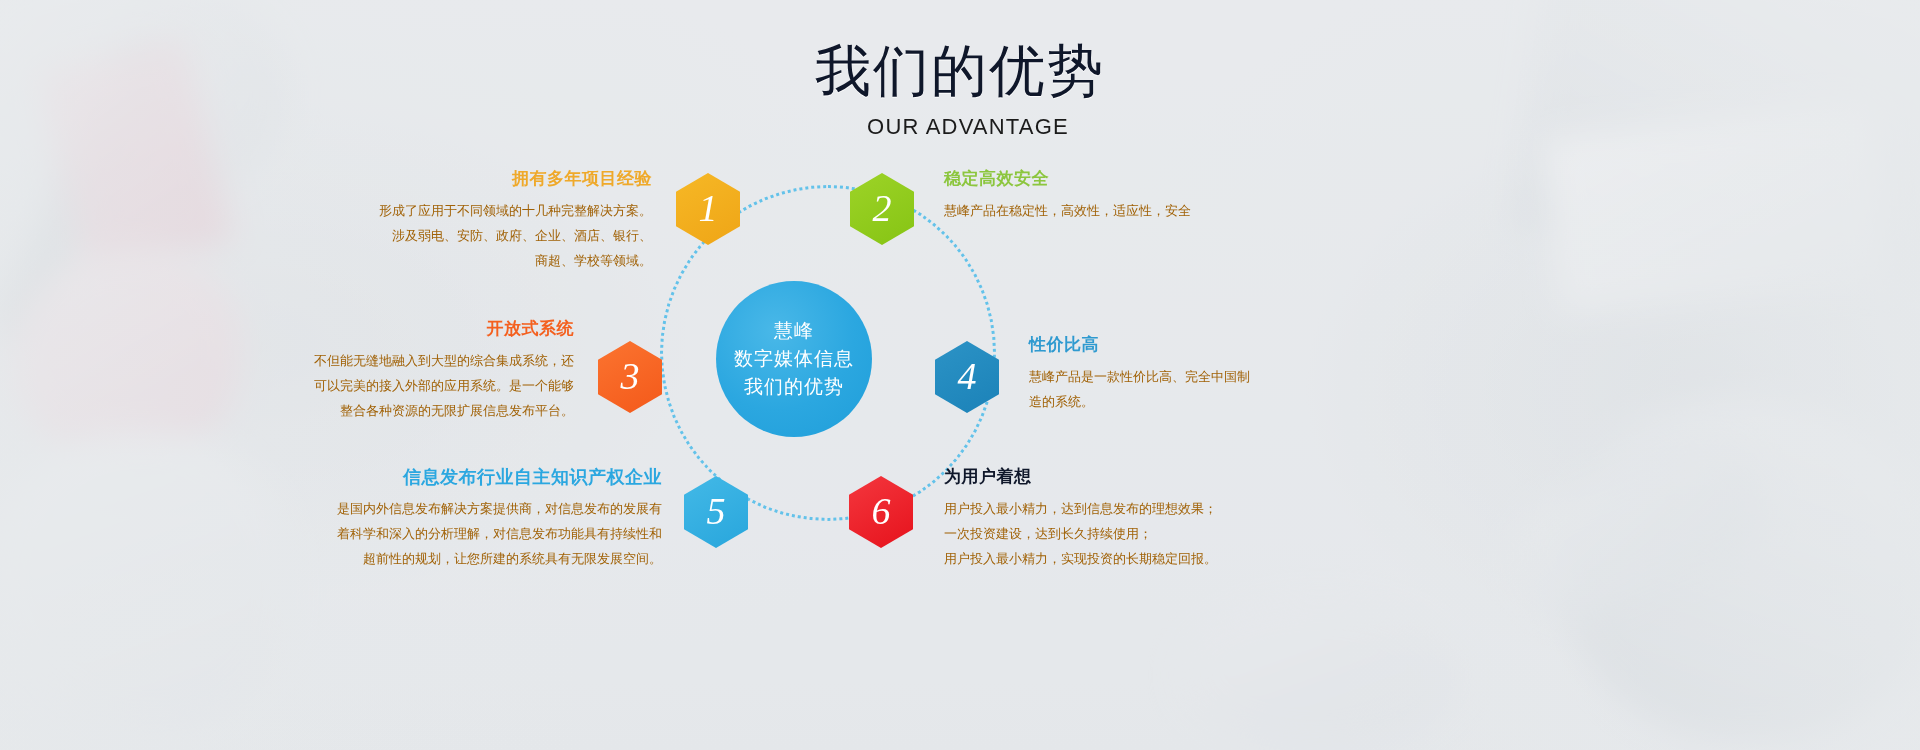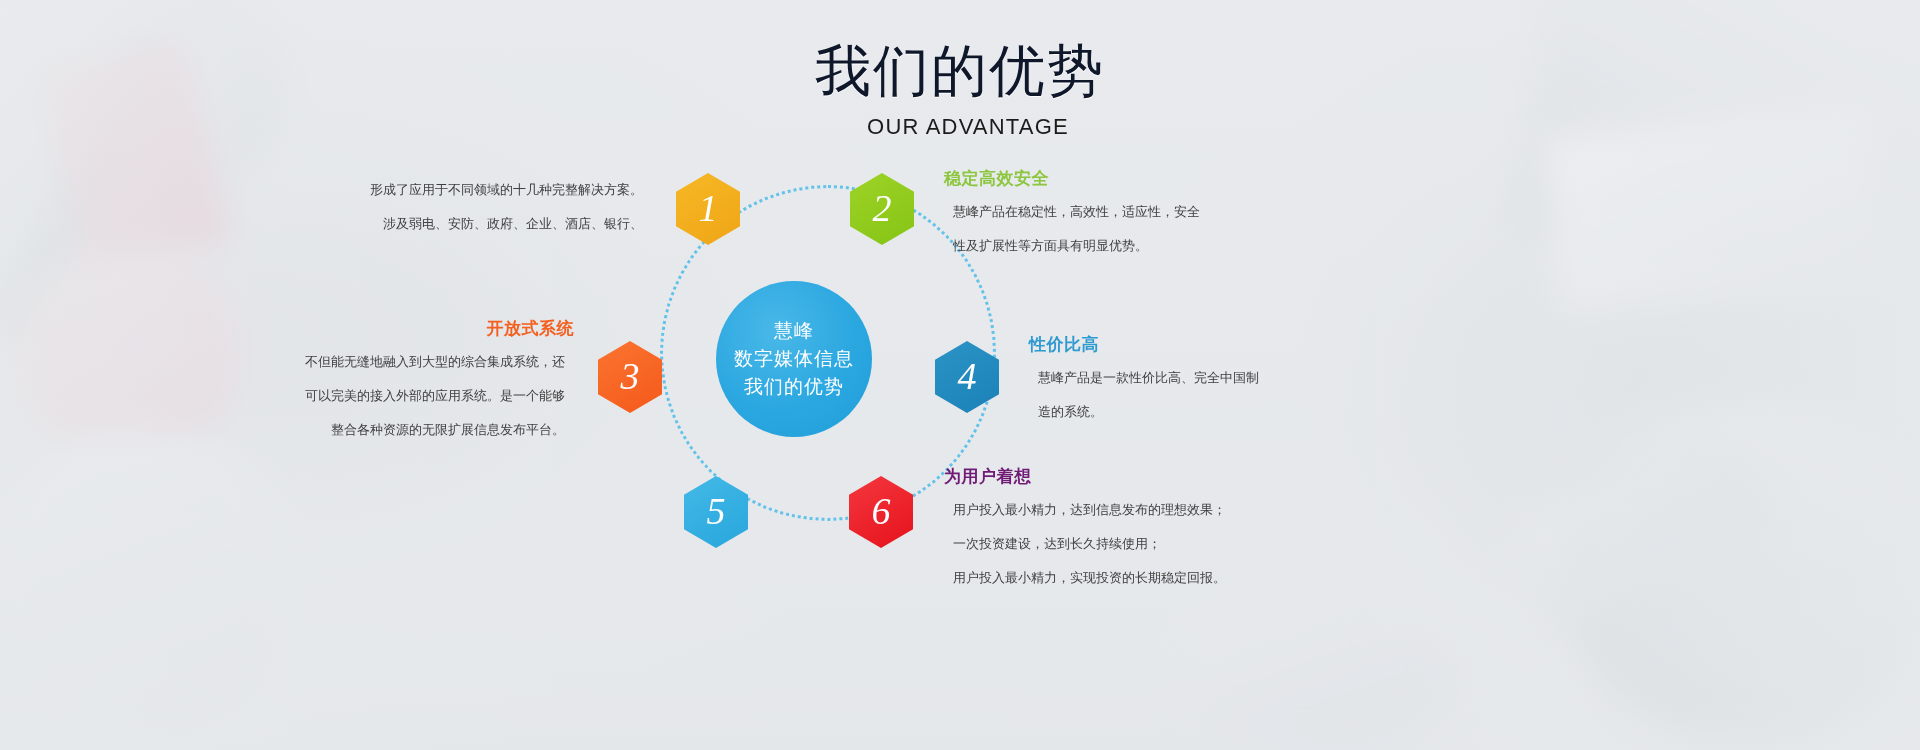--- a/index.html
+++ b/index.html
@@ -88,36 +88,36 @@
   .hex1{left:676px;top:173px;background:linear-gradient(150deg,#f6b826,#efa516);}
   .hex2{left:850px;top:173px;background:linear-gradient(150deg,#9dd327,#86c414);}
   .hex3{left:598px;top:341px;background:linear-gradient(150deg,#fb7430,#f4591a);}
   .hex4{left:935px;top:341px;background:linear-gradient(150deg,#2c93c6,#1b82b8);}
   .hex5{left:684px;top:476px;background:linear-gradient(150deg,#43b9e7,#28a6dc);}
   .hex6{left:849px;top:476px;background:linear-gradient(150deg,#f4373e,#e6121c);}
 
   
   .blk{position:absolute;}
   .blk h3{margin:0 0 8px 0;font-size:17px;line-height:22px;font-weight:700;letter-spacing:.5px;}
-  .blk p{margin:9px;font-size:13px;line-height:25px;color:#404040;}
+  .blk p{margin:0;font-size:13px;line-height:25px;color:#a16207;}
   .right-al{text-align:right;}
   .left-al{text-align:left;}
 
   .blk1{left:290px;top:168px;width:362px;}
   .blk1 h3{color:#efa92a;}
   .blk2{left:944px;top:168px;width:400px;}
   .blk2 h3{color:#8cc63e;}
   .blk3{left:230px;top:318px;width:344px;}
   .blk3 h3{color:#f4601f;}
   .blk4{left:1029px;top:334px;width:320px;}
   .blk4 h3{color:#2f9ad0;}
   .blk5{left:280px;top:466px;width:382px;}
   .blk5 h3{color:#2ba7e0;font-size:18px;}
   .blk6{left:944px;top:466px;width:400px;}
-  .blk6 h3{color:#701a75;}
+  .blk6 h3{color:#0f172a;}
 </style>
 </head>
 <body>
 
 <div id="bg">
   <div class="wash"></div>
   <div class="blob b1"></div>
   <div class="blob b5"></div>
   <div class="blob b2"></div>
   <div class="blob b3"></div>
@@ -157,43 +157,50 @@
     <span class="num">4</span>
   </div>
   <div class="hex hex5">
     <span class="num">5</span>
   </div>
   <div class="hex hex6">
     <span class="num">6</span>
   </div>
 
   <div class="blk blk1 right-al">
+    <h3>拥有多年项目经验</h3>
     <p>形成了应用于不同领域的十几种完整解决方案。</p>
     <p>涉及弱电、安防、政府、企业、酒店、银行、</p>
+    <p>商超、学校等领域。</p>
   </div>
 
   <div class="blk blk2 left-al">
     <h3>稳定高效安全</h3>
     <p>慧峰产品在稳定性，高效性，适应性，安全</p>
-    <p>性及扩展性等方面具有明显优势。</p>
   </div>
 
   <div class="blk blk4 left-al">
     <h3>性价比高</h3>
     <p>慧峰产品是一款性价比高、完全中国制</p>
     <p>造的系统。</p>
   </div>
 
   <div class="blk blk3 right-al">
     <h3>开放式系统</h3>
     <p>不但能无缝地融入到大型的综合集成系统，还</p>
     <p>可以完美的接入外部的应用系统。是一个能够</p>
     <p>整合各种资源的无限扩展信息发布平台。</p>
   </div>
 
+  <div class="blk blk5 right-al">
+    <h3>信息发布行业自主知识产权企业</h3>
+    <p>是国内外信息发布解决方案提供商，对信息发布的发展有</p>
+    <p>着科学和深入的分析理解，对信息发布功能具有持续性和</p>
+    <p>超前性的规划，让您所建的系统具有无限发展空间。</p>
+  </div>
 
   <div class="blk blk6 left-al">
     <h3>为用户着想</h3>
     <p>用户投入最小精力，达到信息发布的理想效果；</p>
     <p>一次投资建设，达到长久持续使用；</p>
     <p>用户投入最小精力，实现投资的长期稳定回报。</p>
   </div>
 
 </div>
 

